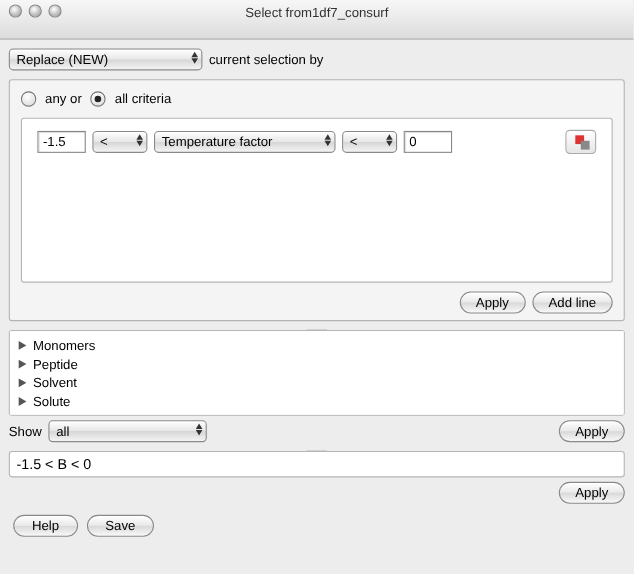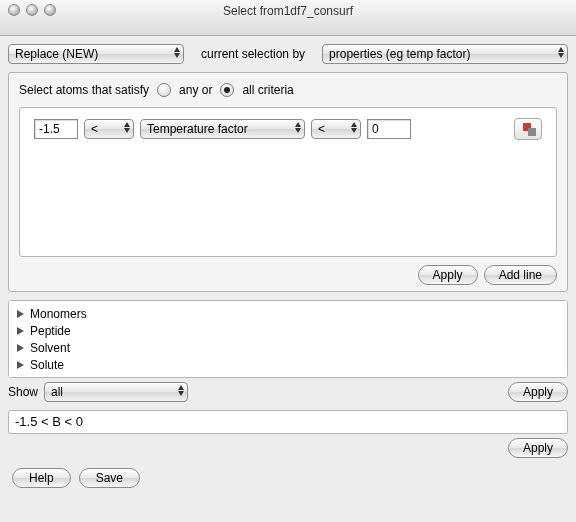--- a/index.html
+++ b/index.html
@@ -153,41 +153,33 @@
   <div class="traffic">
     <span class="light"></span>
     <span class="light"></span>
     <span class="light"></span>
   </div>
   <span>Select from1df7_consurf</span>
 </div>
 
 <div class="content">
 
-  <div class="row" style="gap:17px;">
+  <div class="row" style="gap:6px;">
     <span class="aqua-select" style="width:176px;">
       <span>Replace (NEW)</span>
       <span class="arrows">
           <span class="arrow-up"></span>
           <span class="arrow-down"></span>
         </span>
     </span>
     <span>current selection by</span>
-    <span class="aqua-select" style="flex:1;">
-      <span>properties (eg temp factor)</span>
-      <span class="arrows">
-          <span class="arrow-up"></span>
-          <span class="arrow-down"></span>
-        </span>
-    </span>
   </div>
 
   <div class="panel" style="margin-top:8px; padding:10px 10px 6px 10px; height:220px; position:relative;">
     <div class="row" style="gap:8px;">
-      <span>Select atoms that satisfy</span>
       <span class="radio"></span>
       <span>any or</span>
       <span class="radio checked"></span>
       <span>all criteria</span>
     </div>
 
     <div class="panel white" style="margin-top:10px; height:150px; padding:10px 14px;">
       <div class="row" style="gap:6px;">
         <input class="tinput" style="width: 44px;" value="-1.5">
         <span class="aqua-select" style="width:50px;">

